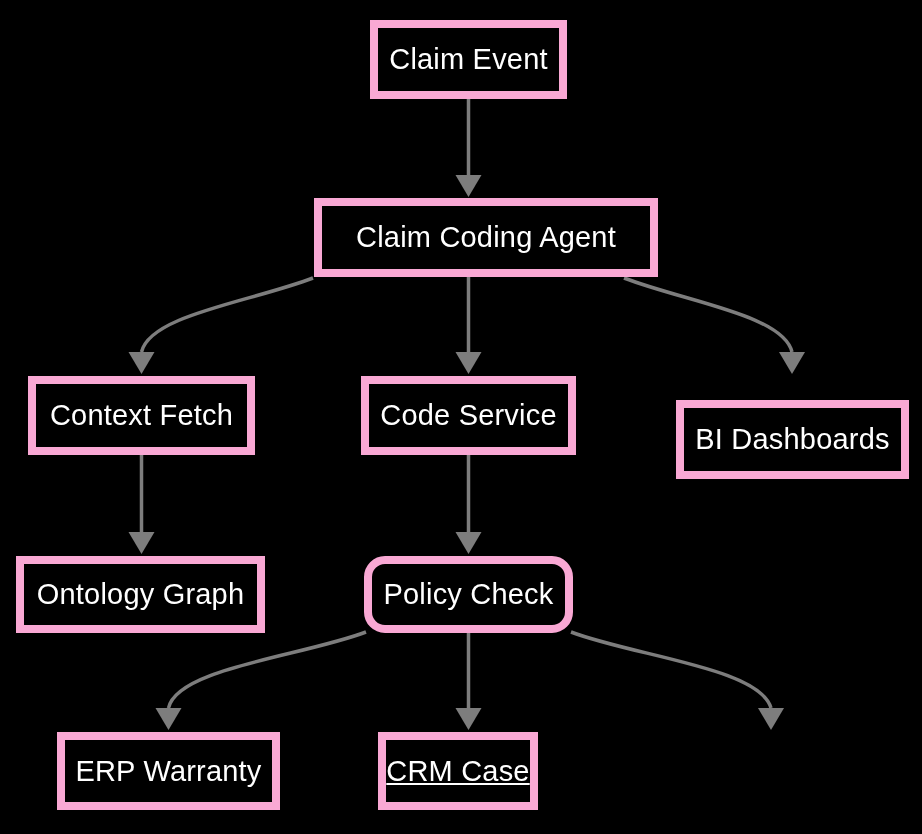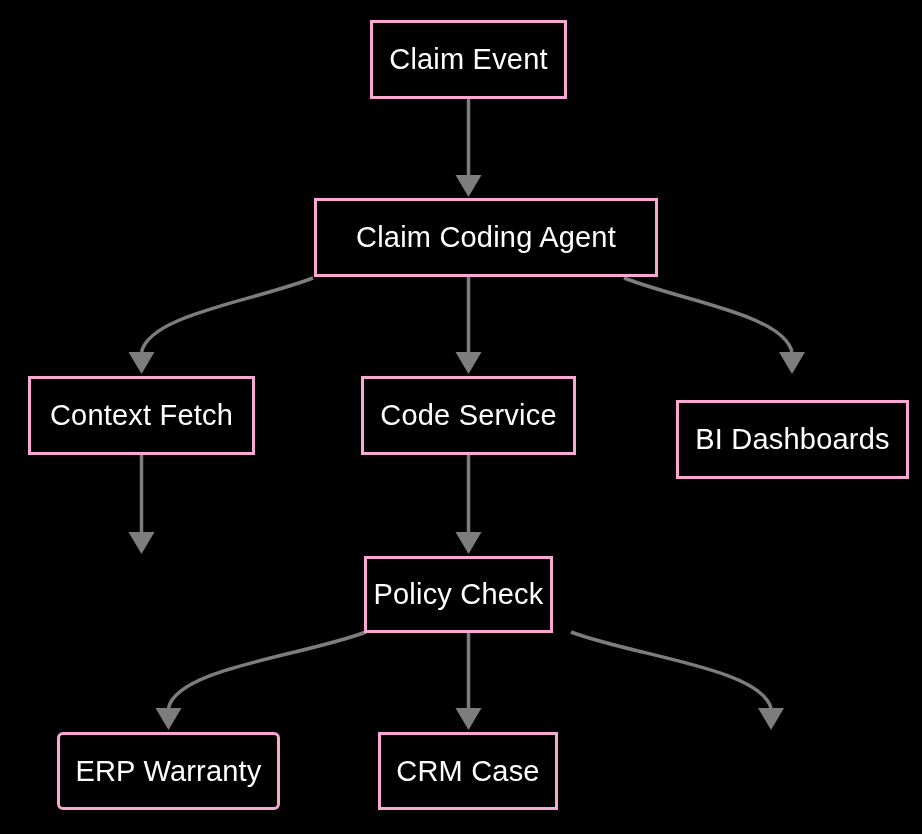--- a/index.html
+++ b/index.html
@@ -28,21 +28,21 @@
     fill: none;
   }
   .arrowhead {
     fill: #7d7d7d;
     stroke: none;
   }
   .node {
     position: absolute;
     box-sizing: border-box;
     background: #000000;
-    border: 3px solid #f9a8d4;
+    border: 8px solid #f9a8d4;
     color: #ffffff;
     font-size: 29px;
     font-weight: 400;
     display: flex;
     align-items: center;
     justify-content: center;
     white-space: nowrap;
     letter-spacing: 0.2px;
   }
 </style>
@@ -84,21 +84,22 @@
   <div class="node" style="left:370px; top:20px;  width:197px; height:79px;">Claim Event</div>
 
   <div class="node" style="left:314px; top:198px; width:344px; height:79px;">Claim Coding Agent</div>
 
   <div class="node" style="left:28px;  top:376px; width:227px; height:79px;">Context Fetch</div>
 
   <div class="node" style="left:361px; top:376px; width:215px; height:79px;">Code Service</div>
 
   <div class="node" style="left:676px; top:376px; width:233px; height:79px;margin-top:24px;">BI Dashboards</div>
 
+  <div class="node" style="left:16px;  top:556px; width:249px; height:77px;">Ontology Graph</div>
 
-  <div class="node" style="left:364px; top:556px; width:189px; height:77px;">Policy Check</div>
+  <div class="node" style="left:364px; top:556px; width:209px; height:77px;border-radius:21px;">Policy Check</div>
 
-  <div class="node" style="left:57px;  top:732px; width:223px; height:78px;border-radius:6px;">ERP Warranty</div>
+  <div class="node" style="left:57px;  top:732px; width:223px; height:78px;">ERP Warranty</div>
 
-  <div class="node" style="left:378px; top:732px; width:180px; height:78px;">CRM Case</div>
+  <div class="node" style="left:378px; top:732px; width:160px; height:78px;text-decoration:underline;">CRM Case</div>
 
 
 </div>
 
 </body></html>

